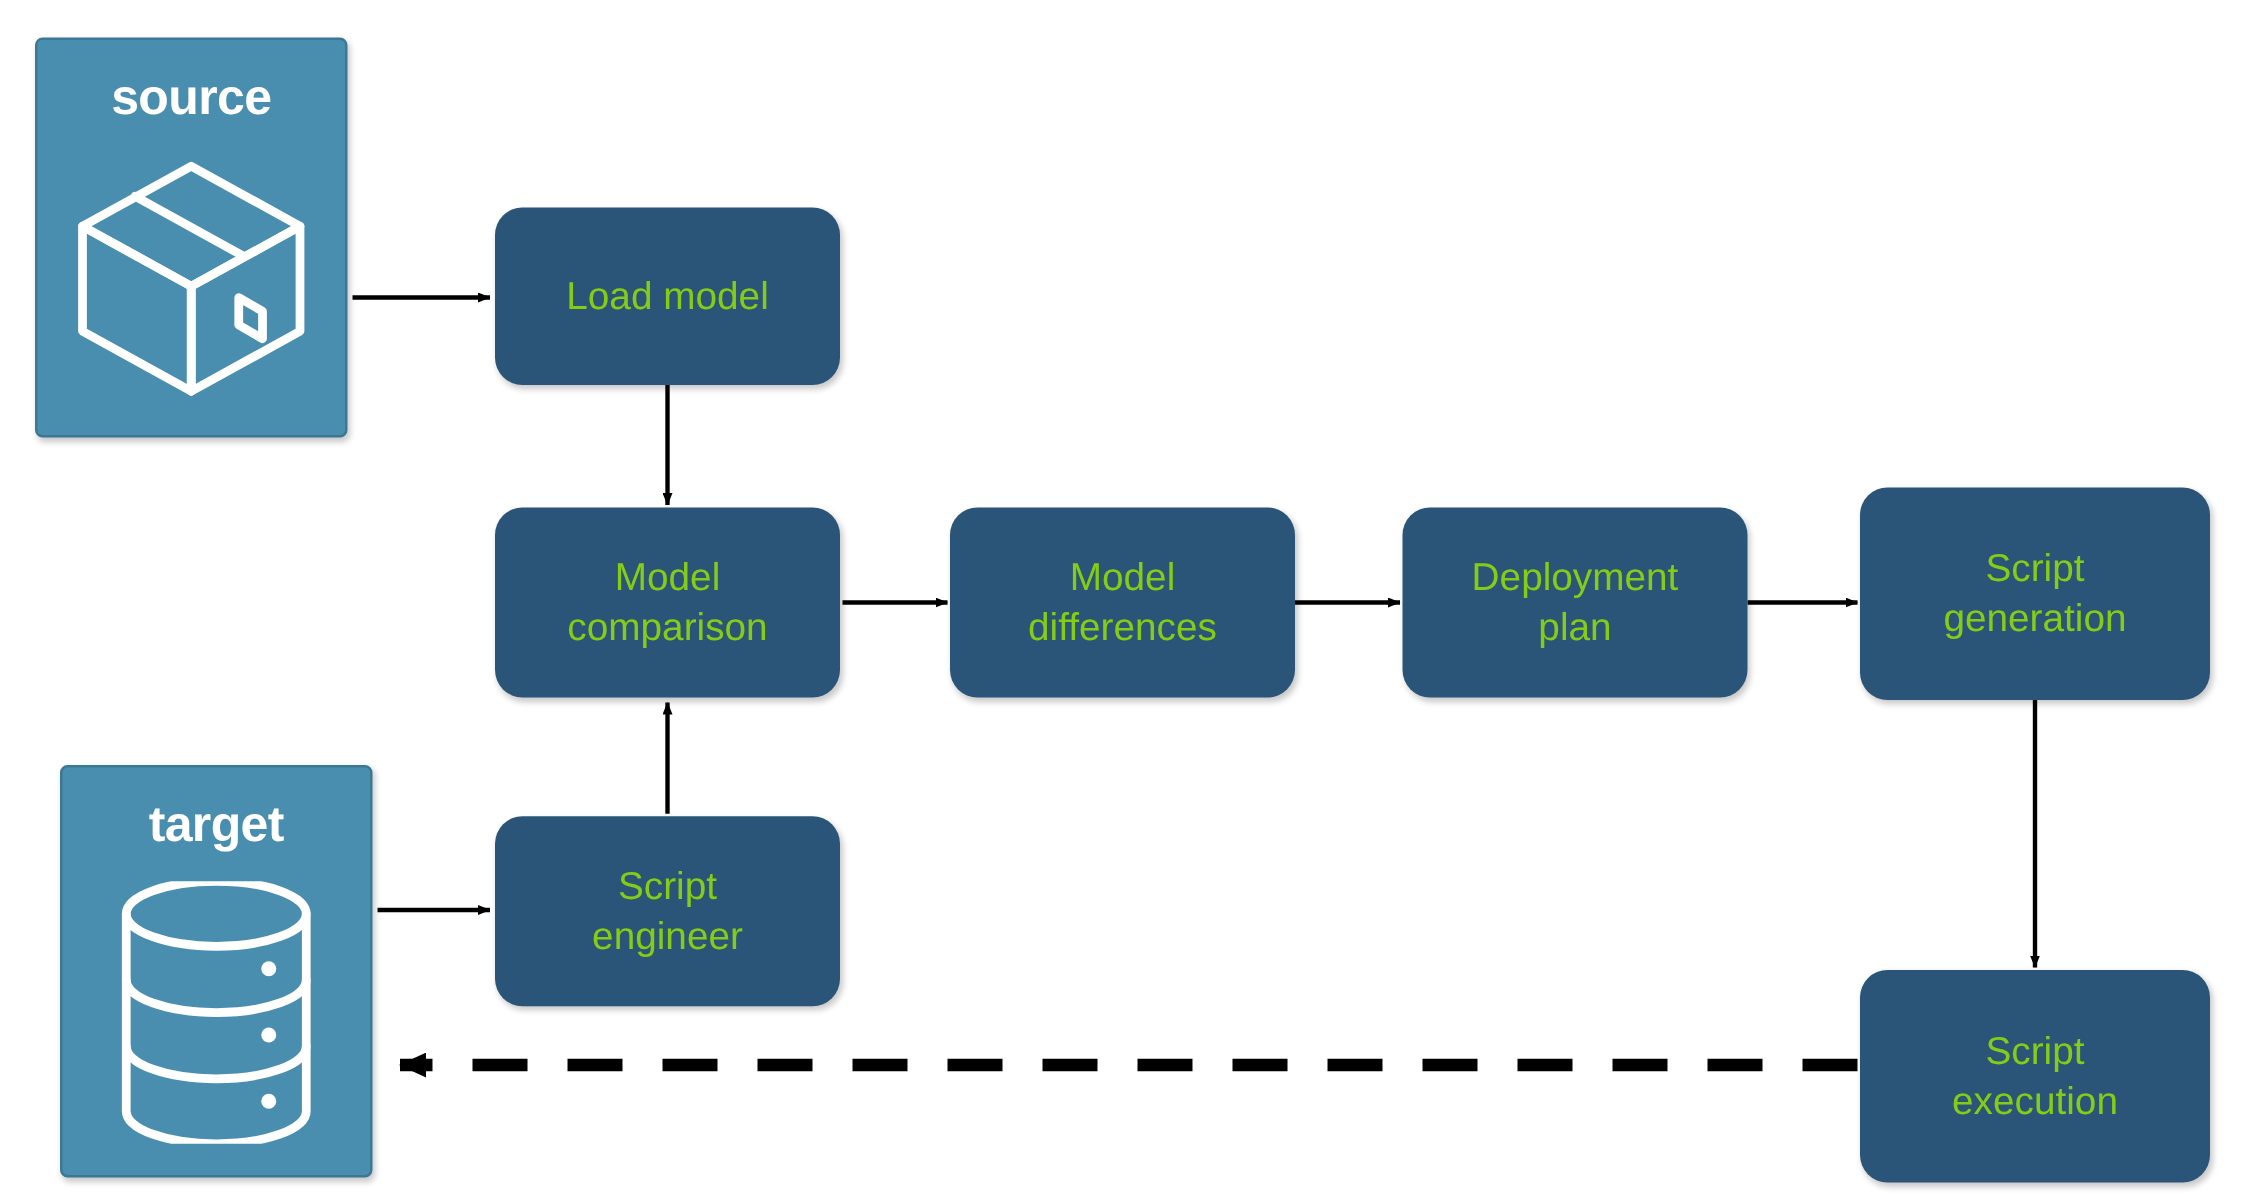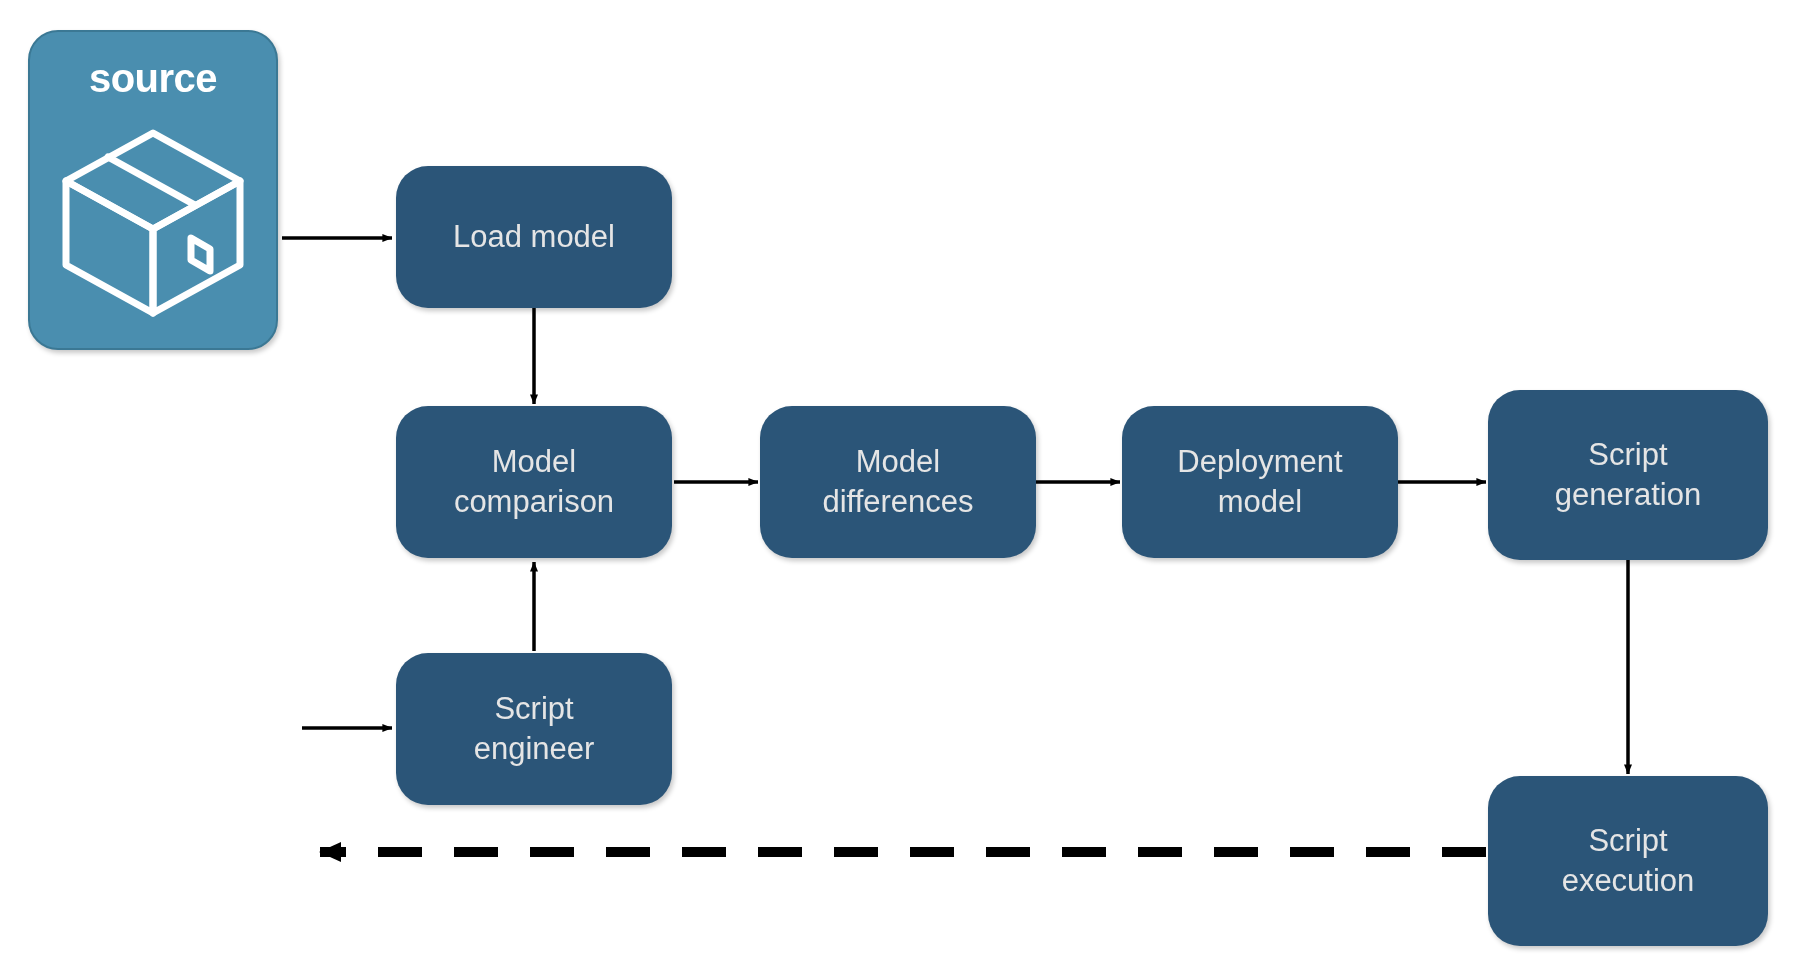--- a/index.html
+++ b/index.html
@@ -14,21 +14,21 @@
     position: relative;
     width: 1800px;
     height: 959px;
     background: #ffffff;
     overflow: hidden;
   }
   .endpoint-card {
     position: absolute;
     background: #4a8eaf;
     border: 2px solid #3b7894;
-    border-radius: 30px;
+    border-radius: 6px;
     box-sizing: border-box;
     display: flex;
     flex-direction: column;
     align-items: center;
     box-shadow: 2px 3px 5px rgba(0,0,0,0.22);
   }
   .endpoint-title {
     color: #ffffff;
     font-weight: bold;
     font-size: 40px;
@@ -39,27 +39,27 @@
   .endpoint-icon {
     flex: 1;
     display: flex;
     align-items: center;
     justify-content: center;
     width: 100%;
   }
   .proc-box {
     position: absolute;
     background: #2b5578;
-    border-radius: 32px;
+    border-radius: 22px;
     box-sizing: border-box;
     display: flex;
     align-items: center;
     justify-content: center;
     text-align: center;
-    color: #e5e5e5;
+    color: #84cc16;
     font-size: 31px;
     line-height: 1.28;
     box-shadow: 2px 3px 5px rgba(0,0,0,0.22);
     padding: 4px 10px;
   }
   .proc-box span { display: block; white-space: pre-line; }
   #edges {
     position: absolute;
     left: 0;
     top: 0;
@@ -112,38 +112,56 @@
 
         <path d="M8 56 L8 140 L95 188 L95 104 Z"></path>
 
         <path d="M182 56 L182 140 L95 188 L95 104 Z"></path>
 
         <path d="M133 113 L152 124 L152 146 L133 135 Z"></path>
       </svg>
     </div>
   </div>
 
+  <div class="endpoint-card" style="left:48px; top:612px; width:250px; height:330px;">
+    <div class="endpoint-title">target</div>
+    <div class="endpoint-icon">
+      <svg width="176" height="210" viewBox="0 0 176 210" fill="none" stroke="#ffffff" stroke-width="7" stroke-linejoin="round" stroke-linecap="round">
+
+        <path d="M16 26 L16 184 A72 26 0 0 0 160 184 L160 26"></path>
+
+        <ellipse cx="88" cy="26" rx="72" ry="26"></ellipse>
+
+        <path d="M16 79 A72 26 0 0 0 160 79"></path>
+        <path d="M16 132 A72 26 0 0 0 160 132"></path>
+
+        <circle cx="130" cy="70" r="6" fill="#ffffff" stroke="none"></circle>
+        <circle cx="130" cy="123" r="6" fill="#ffffff" stroke="none"></circle>
+        <circle cx="130" cy="176" r="6" fill="#ffffff" stroke="none"></circle>
+      </svg>
+    </div>
+  </div>
 
   <div class="proc-box" style="left:396px; top:166px; width:276px; height:142px;">
     <span>Load model</span>
   </div>
 
   <div class="proc-box" style="left:396px; top:406px; width:276px; height:152px;">
     <span>Model
 comparison</span>
   </div>
 
   <div class="proc-box" style="left:760px; top:406px; width:276px; height:152px;">
     <span>Model
 differences</span>
   </div>
 
   <div class="proc-box" style="left:1122px; top:406px; width:276px; height:152px;">
     <span>Deployment
-model</span>
+plan</span>
   </div>
 
   <div class="proc-box" style="left:1488px; top:390px; width:280px; height:170px;">
     <span>Script
 generation</span>
   </div>
 
   <div class="proc-box" style="left:396px; top:653px; width:276px; height:152px;">
     <span>Script
 engineer</span>

